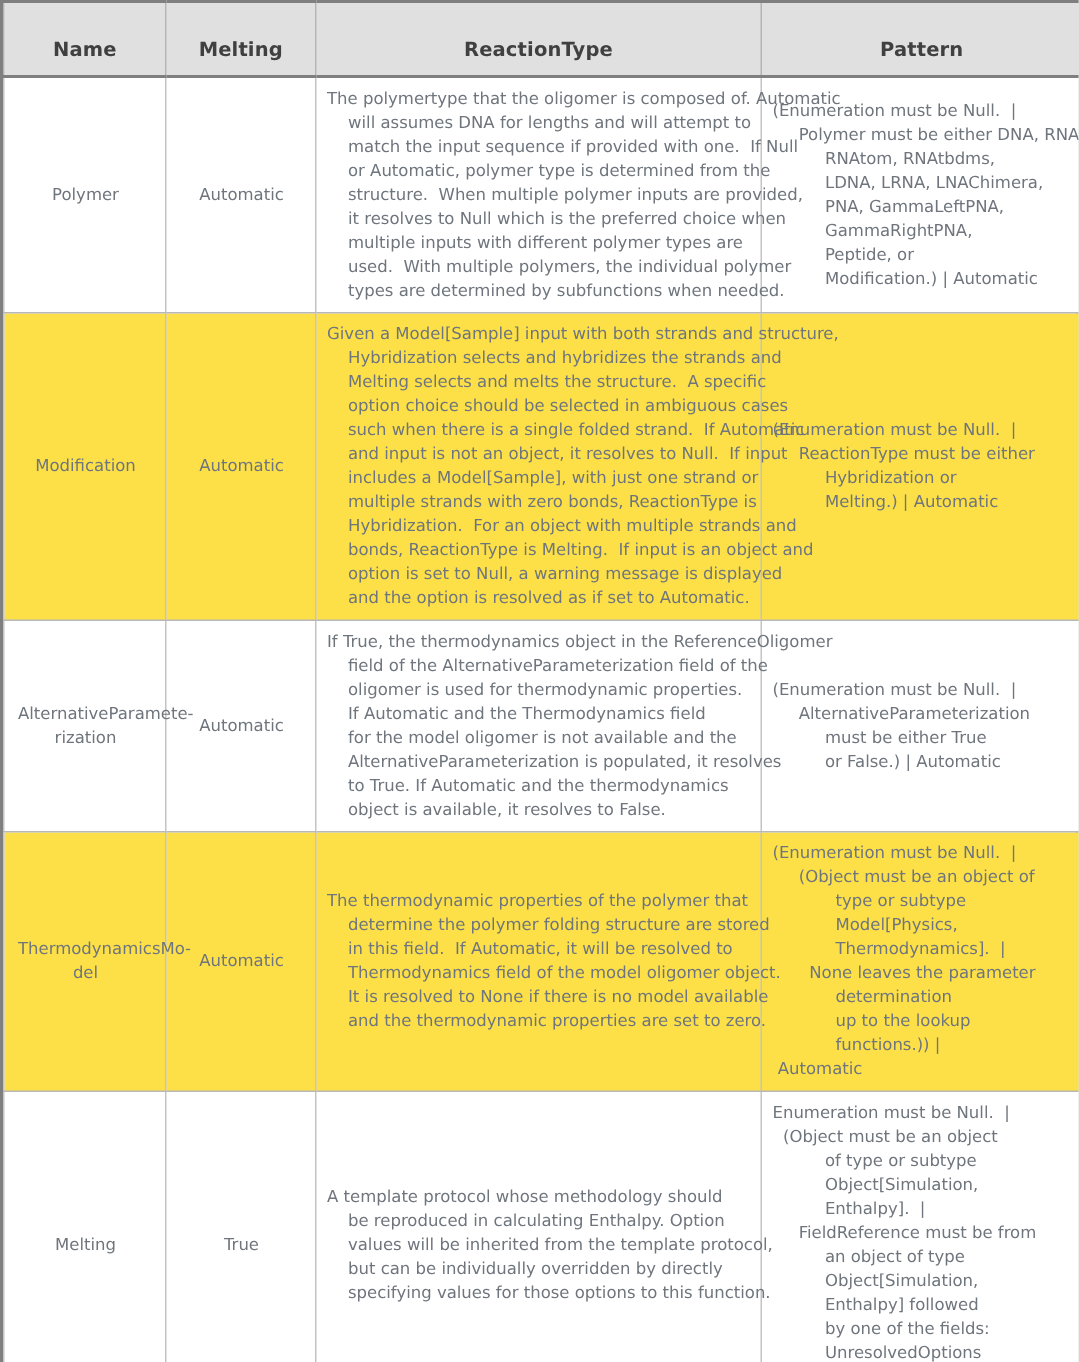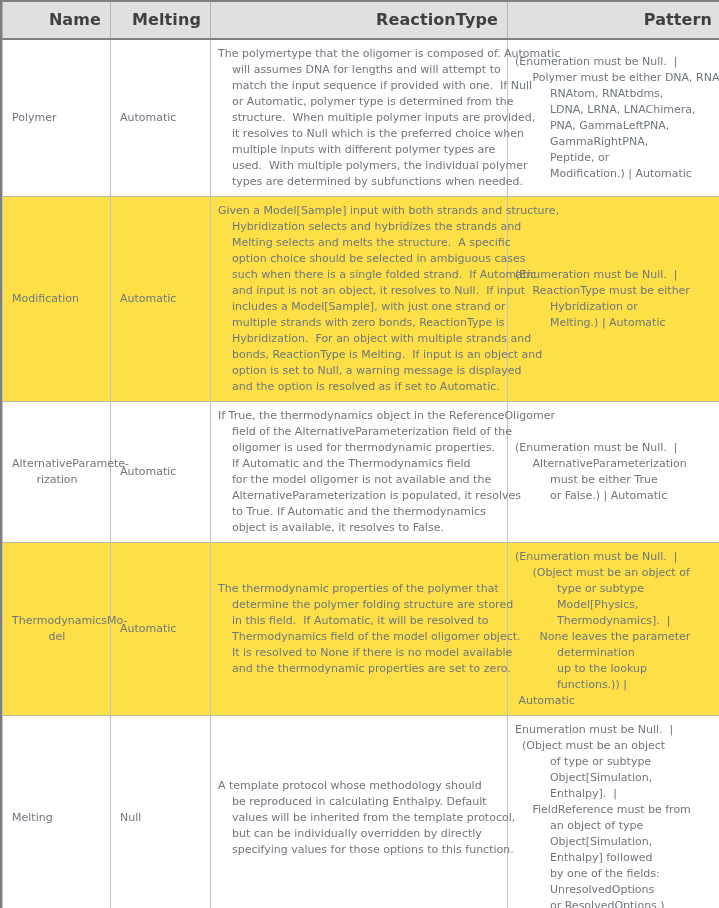--- a/index.html
+++ b/index.html
@@ -22,24 +22,24 @@
   .options-table col.c-default { width: 100px; }
   .options-table col.c-desc    { width: 297px; }
   .options-table col.c-pattern { width: 214px; }
 
   thead th {
     background: #e0e0e0;
     border: 1px solid #b4b4b4;
     border-top: 2px solid #7f7f7f;
     border-bottom: 2px solid #7f7f7f;
     color: #404040;
-    font-size: 16px;
+    font-size: 13px;
     font-weight: bold;
-    text-align: right;
-    padding: 8px 9px 9px 9px;
+    text-align: center;
+    padding: 24px 9px 9px 9px;
     vertical-align: middle;
     letter-spacing: 0.1px;
   }
 
   tbody td {
     border-left: 1px solid #c4c4c4;
     border-right: 1px solid #c4c4c4;
     border-top: 1px solid #b8b8b8;
     border-bottom: 1px solid #b8b8b8;
     color: #6f757d;
@@ -47,21 +47,21 @@
     line-height: 16px;
     vertical-align: middle;
     padding: 6px 8px;
   }
   tbody tr.row-odd  td { background: #ffffff; }
   tbody tr.row-even td { background: #fde047; }
   tbody tr:last-child td { border-bottom: 2px solid #7f7f7f; }
 
   td.cell-name,
   td.cell-default {
-    text-align: left;
+    text-align: center;
     white-space: pre-line;
     padding-left: 9px;
   }
   td.cell-name.wrapped { text-align: center; }
 
   td.cell-desc {
     text-align: left;
     padding-left: 7px;
     padding-right: 6px;
   }
@@ -196,24 +196,24 @@
             Thermodynamics].  |
        None leaves the parameter
             determination
             up to the lookup
             functions.)) |
  Automatic</span>
           </td>
     </tr>
     <tr class="row-odd">
       <td class="cell-name"><span class="wrapbox">Melting</span></td>
-      <td class="cell-default"><span class="wrapbox">Null</span></td>
+      <td class="cell-default"><span class="wrapbox">True</span></td>
       <td class="cell-desc">
             <span class="wrapbox">A template protocol whose methodology should
-    be reproduced in calculating Enthalpy. Default
+    be reproduced in calculating Enthalpy. Option
     values will be inherited from the template protocol,
     but can be individually overridden by directly
     specifying values for those options to this function.</span>
           </td>
       <td class="cell-pattern">
             <span class="wrapbox pattern">Enumeration must be Null.  |
   (Object must be an object
           of type or subtype
           Object[Simulation,
           Enthalpy].  |

